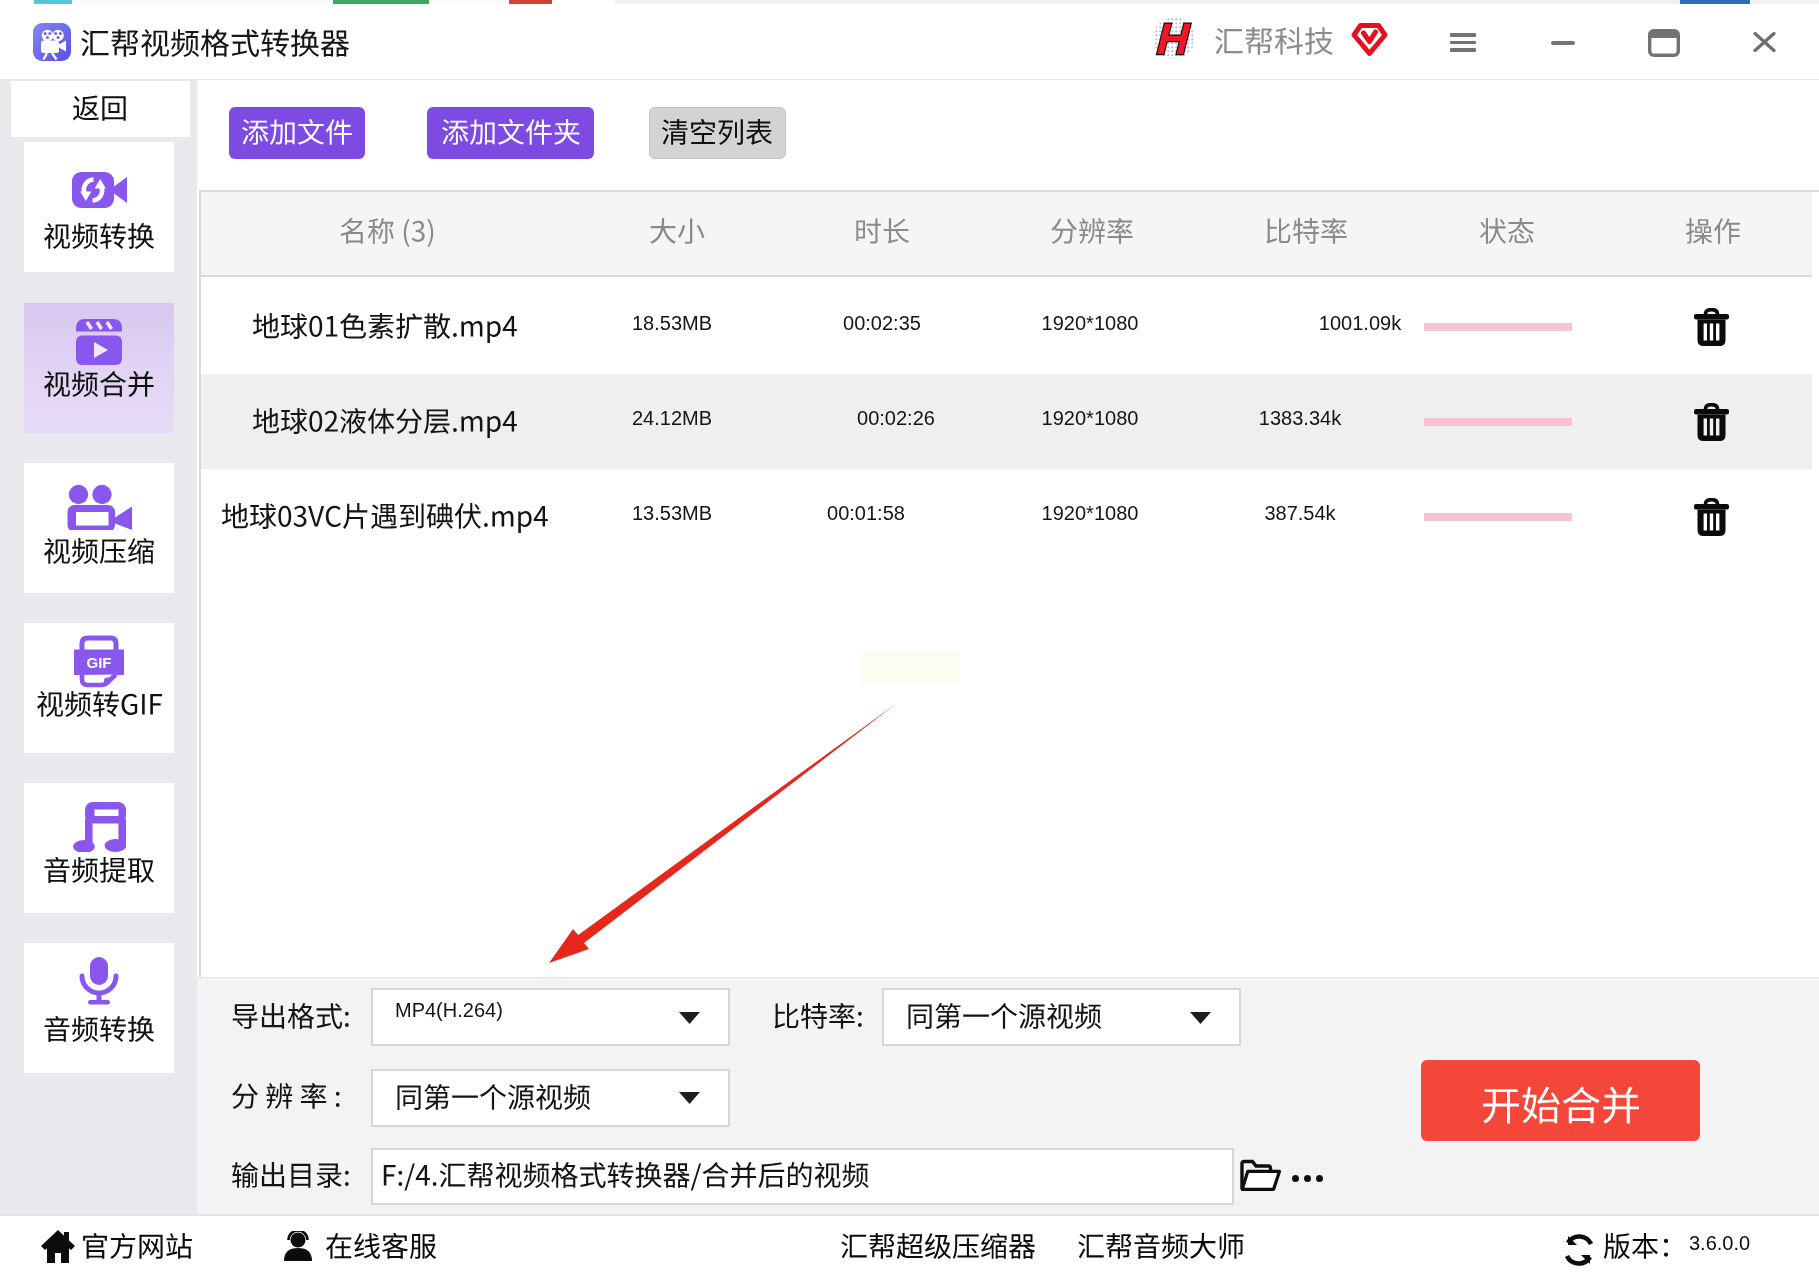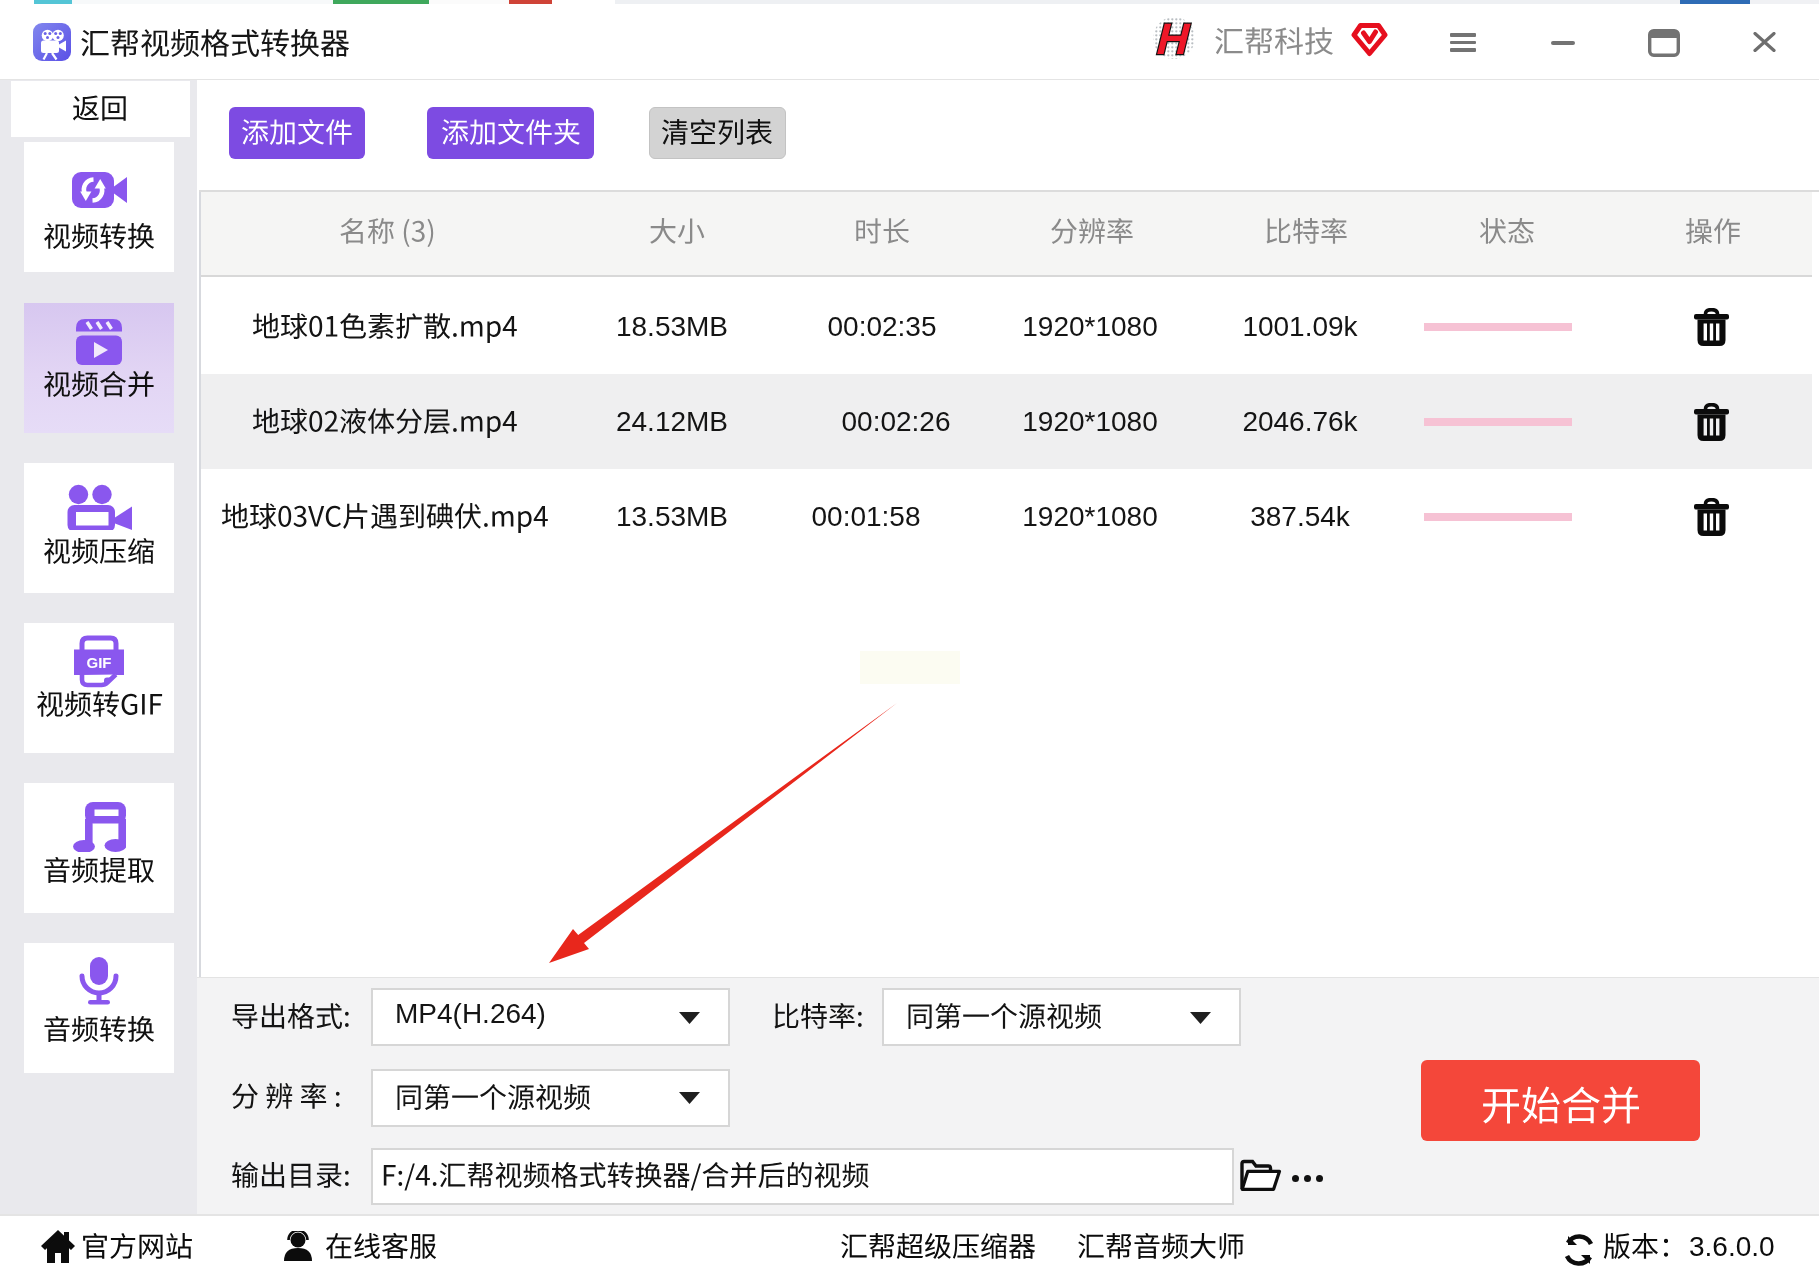--- a/index.html
+++ b/index.html
@@ -1,18 +1,18 @@
 <!DOCTYPE html>
 <html><head><meta charset="utf-8">
 <style>
 *{margin:0;padding:0;box-sizing:border-box}
 html,body{width:1819px;height:1279px;background:#fff;overflow:hidden;position:relative;
  font-family:"Liberation Sans",sans-serif}
 .abs{position:absolute}
-.lat{position:absolute;color:#141414;font-size:28px;line-height:1;white-space:nowrap}
+.lat{position:absolute;color:#141414;font-size:20px;line-height:1;white-space:nowrap}
 .cen{transform:translateX(-50%)}
 </style></head><body>
 
 <div class="abs" style="left:0;top:0;width:1819px;height:4px;background:#fff"></div>
 <div class="abs" style="left:34px;top:0;width:38px;height:4px;background:#54c5d6"></div>
 <div class="abs" style="left:72px;top:0;width:261px;height:4px;background:#f7f9fa"></div>
 <div class="abs" style="left:333px;top:0;width:96px;height:4px;background:#3fa85c"></div>
 <div class="abs" style="left:429px;top:0;width:80px;height:4px;background:#fbfbfb"></div>
 <div class="abs" style="left:509px;top:0;width:43px;height:4px;background:#cf4337"></div>
 <div class="abs" style="left:615px;top:0;width:1065px;height:4px;background:#eef0f3"></div>
@@ -200,38 +200,38 @@
   </svg>
 
 <div class="abs" style="left:201px;top:374px;width:1611px;height:95px;background:#efeff0"></div>
 <svg style="position:absolute;left:252.2px;top:312.4px" width="268" height="36" viewBox="0 0 268 36">
     <path transform="translate(0,24.6)" fill="#141414" d="M12.0 -20.9V-13.2L9.0 -12.0L9.8 -10.1L12.0 -11.1V-2.2C12.0 0.8 12.9 1.6 16.2 1.6C16.9 1.6 22.3 1.6 23.1 1.6C26.0 1.6 26.7 0.4 27.0 -3.5C26.4 -3.6 25.6 -3.9 25.1 -4.3C24.9 -1.1 24.6 -0.3 23.0 -0.3C21.9 -0.3 17.2 -0.3 16.2 -0.3C14.4 -0.3 14.0 -0.6 14.0 -2.2V-11.9L17.8 -13.5V-4.0H19.8V-14.4L23.7 -16.0C23.7 -11.5 23.6 -8.4 23.5 -7.8C23.4 -7.1 23.1 -7.0 22.7 -7.0C22.4 -7.0 21.4 -7.0 20.8 -7.1C21.0 -6.6 21.2 -5.8 21.3 -5.2C22.1 -5.2 23.2 -5.2 23.9 -5.4C24.8 -5.6 25.3 -6.1 25.5 -7.3C25.6 -8.4 25.7 -12.6 25.7 -17.8L25.8 -18.2L24.3 -18.8L23.9 -18.5L23.5 -18.1L19.8 -16.5V-23.5H17.8V-15.7L14.0 -14.1V-20.9ZM0.9 -4.3 1.8 -2.2C4.2 -3.3 7.4 -4.7 10.4 -6.1L9.9 -8.0L6.7 -6.7V-14.8H10.1V-16.8H6.7V-23.2H4.8V-16.8H1.2V-14.8H4.8V-5.8C3.3 -5.2 2.0 -4.7 0.9 -4.3Z M39.0 -14.2C40.2 -12.5 41.5 -10.3 41.9 -8.9L43.7 -9.7C43.2 -11.2 41.9 -13.3 40.6 -14.9ZM48.8 -22.1C50.0 -21.2 51.5 -19.9 52.1 -19.0L53.4 -20.3C52.7 -21.1 51.2 -22.4 50.0 -23.2ZM52.6 -15.1C51.7 -13.5 50.2 -11.4 48.8 -9.8C48.2 -11.5 47.8 -13.4 47.5 -15.7V-16.7H54.8V-18.6H47.5V-23.5H45.4V-18.6H38.6V-16.7H45.4V-9.4C42.5 -6.7 39.4 -4.0 37.5 -2.4L38.8 -0.6C40.7 -2.4 43.1 -4.7 45.4 -7.0V-0.4C45.4 0.1 45.2 0.3 44.8 0.3C44.4 0.3 43.0 0.3 41.3 0.2C41.6 0.8 41.9 1.7 42.1 2.3C44.3 2.3 45.6 2.2 46.3 1.8C47.1 1.5 47.5 0.9 47.5 -0.4V-8.2C48.8 -4.7 50.8 -2.1 54.0 0.2C54.2 -0.3 54.8 -1.0 55.3 -1.4C52.6 -3.2 50.8 -5.3 49.5 -8.1C51.1 -9.6 53.0 -12.1 54.4 -14.1ZM29.0 -2.7 29.4 -0.7C31.9 -1.5 35.3 -2.6 38.4 -3.6L38.1 -5.5L34.6 -4.4V-11.6H37.4V-13.5H34.6V-19.7H37.9V-21.6H29.3V-19.7H32.6V-13.5H29.5V-11.6H32.6V-3.8Z M63.8 0.4C67.7 0.4 70.2 -3.2 70.2 -10.3C70.2 -17.4 67.7 -20.9 63.8 -20.9C59.9 -20.9 57.4 -17.4 57.4 -10.3C57.4 -3.2 59.9 0.4 63.8 0.4ZM63.8 -1.7C61.5 -1.7 59.9 -4.3 59.9 -10.3C59.9 -16.3 61.5 -18.9 63.8 -18.9C66.1 -18.9 67.7 -16.3 67.7 -10.3C67.7 -4.3 66.1 -1.7 63.8 -1.7Z M74.0 0.0H85.3V-2.1H81.1V-20.5H79.2C78.1 -19.9 76.7 -19.4 74.9 -19.1V-17.4H78.6V-2.1H74.0Z M100.4 -13.8V-8.9H93.9V-13.8ZM102.4 -13.8H109.1V-8.9H102.4ZM103.8 -19.2C103.0 -18.0 101.9 -16.7 100.9 -15.8H93.5C94.6 -16.8 95.6 -18.0 96.5 -19.2ZM97.0 -23.6C95.0 -19.8 91.6 -16.4 88.2 -14.3C88.6 -13.9 89.2 -12.8 89.3 -12.3C90.2 -12.9 91.0 -13.6 91.8 -14.3V-2.3C91.8 1.0 93.2 1.8 97.7 1.8C98.7 1.8 107.4 1.8 108.5 1.8C112.7 1.8 113.5 0.5 114.0 -3.9C113.4 -4.0 112.6 -4.3 112.0 -4.6C111.7 -1.0 111.2 -0.2 108.5 -0.2C106.6 -0.2 99.0 -0.2 97.5 -0.2C94.4 -0.2 93.9 -0.6 93.9 -2.2V-6.9H109.1V-5.7H111.2V-15.8H103.5C104.8 -17.1 106.1 -18.7 107.0 -20.2L105.6 -21.2L105.2 -21.1H97.8C98.2 -21.7 98.6 -22.3 98.9 -22.9Z M132.9 -2.4C135.3 -1.2 138.3 0.6 139.7 1.8L141.4 0.5C139.8 -0.7 136.8 -2.4 134.4 -3.6ZM123.3 -3.6C121.6 -2.0 118.9 -0.6 116.4 0.4C116.8 0.8 117.6 1.5 118.0 1.8C120.4 0.8 123.3 -1.0 125.2 -2.8ZM120.5 -8.2C121.0 -8.4 121.8 -8.5 127.4 -8.8C124.9 -7.8 122.6 -6.9 121.7 -6.6C120.0 -6.0 118.7 -5.7 117.8 -5.6C118.0 -5.1 118.3 -4.2 118.3 -3.8C119.1 -4.0 120.2 -4.1 128.5 -4.6V-0.2C128.5 0.1 128.4 0.2 127.9 0.2C127.5 0.3 126.0 0.3 124.2 0.2C124.6 0.8 124.9 1.5 125.0 2.2C127.1 2.2 128.5 2.1 129.4 1.8C130.3 1.5 130.5 0.9 130.5 -0.2V-4.7L137.5 -5.1C138.3 -4.5 138.9 -3.8 139.4 -3.3L141.0 -4.5C139.8 -5.8 137.4 -7.6 135.5 -8.8L133.9 -7.8C134.5 -7.4 135.2 -7.0 135.8 -6.5L124.3 -6.0C128.1 -7.2 132.0 -8.8 135.8 -10.9L134.3 -12.2C133.3 -11.6 132.2 -11.0 131.0 -10.5L124.5 -10.1C126.0 -10.8 127.5 -11.5 128.9 -12.4L128.3 -13.0H141.7V-14.6H130.1V-16.5H138.7V-18.1H130.1V-19.9H140.4V-21.5H130.1V-23.5H128.0V-21.5H118.0V-19.9H128.0V-18.1H119.6V-16.5H128.0V-14.6H116.6V-13.0H126.4C124.6 -11.8 122.6 -10.9 121.9 -10.6C121.1 -10.3 120.5 -10.1 119.9 -10.0C120.1 -9.5 120.4 -8.6 120.5 -8.2Z M148.0 -23.5V-17.9H144.6V-15.9H148.0V-9.7C146.5 -9.3 145.2 -8.9 144.2 -8.7L144.8 -6.5L148.0 -7.6V-0.4C148.0 0.0 147.8 0.1 147.5 0.1C147.1 0.1 146.0 0.1 144.8 0.1C145.1 0.7 145.4 1.6 145.5 2.1C147.2 2.2 148.3 2.1 149.0 1.7C149.7 1.4 150.0 0.8 150.0 -0.4V-8.2L153.1 -9.2L152.9 -11.2L150.0 -10.3V-15.9H153.0V-17.9H150.0V-23.5ZM160.2 -22.7C160.8 -21.7 161.5 -20.3 161.9 -19.3H154.9V-12.3C154.9 -8.2 154.6 -2.7 151.5 1.2C152.0 1.4 152.9 2.0 153.2 2.4C156.5 -1.7 157.0 -7.9 157.0 -12.2V-17.2H169.8V-19.3H163.1L164.0 -19.6C163.6 -20.6 162.8 -22.2 162.0 -23.4Z M181.0 -23.3V-20.1H177.4V-23.3H175.5V-20.1H172.6V-18.4H175.5V-15.0H172.2V-13.2H185.9V-15.0H183.0V-18.4H185.8V-20.1H183.0V-23.3ZM177.4 -18.4H181.0V-15.0H177.4ZM176.1 -6.1H182.3V-4.1H176.1ZM176.1 -7.7V-9.7H182.3V-7.7ZM174.2 -11.3V2.2H176.1V-2.5H182.3V0.0C182.3 0.3 182.2 0.4 181.9 0.4C181.5 0.5 180.4 0.5 179.2 0.4C179.5 0.9 179.8 1.7 179.8 2.2C181.6 2.2 182.7 2.2 183.4 1.9C184.1 1.6 184.3 1.0 184.3 0.1V-11.3ZM189.3 -16.4H194.0C193.5 -12.9 192.8 -9.8 191.7 -7.3C190.5 -9.9 189.7 -12.9 189.2 -16.1ZM188.7 -23.5C188.0 -18.8 186.8 -14.1 184.8 -11.1C185.2 -10.8 185.9 -9.9 186.2 -9.4C186.9 -10.4 187.5 -11.6 188.0 -12.9C188.7 -10.1 189.5 -7.4 190.5 -5.2C189.1 -2.8 187.1 -0.9 184.4 0.5C184.8 0.9 185.4 1.8 185.6 2.3C188.1 0.9 190.1 -0.9 191.6 -3.1C192.9 -0.8 194.6 1.0 196.7 2.3C197.0 1.7 197.7 0.9 198.2 0.5C195.9 -0.7 194.2 -2.6 192.8 -5.0C194.5 -8.1 195.4 -11.8 196.1 -16.4H198.0V-18.3H189.8C190.2 -19.9 190.5 -21.5 190.8 -23.2Z M203.0 0.4C204.0 0.4 204.8 -0.4 204.8 -1.6C204.8 -2.7 204.0 -3.5 203.0 -3.5C201.9 -3.5 201.1 -2.7 201.1 -1.6C201.1 -0.4 201.9 0.4 203.0 0.4Z M209.4 0.0H212.0V-11.0C213.4 -12.6 214.7 -13.4 215.8 -13.4C217.8 -13.4 218.7 -12.2 218.7 -9.3V0.0H221.2V-11.0C222.6 -12.6 223.9 -13.4 225.0 -13.4C227.0 -13.4 227.9 -12.2 227.9 -9.3V0.0H230.4V-9.6C230.4 -13.5 228.9 -15.6 225.8 -15.6C223.9 -15.6 222.4 -14.4 220.8 -12.7C220.2 -14.5 218.9 -15.6 216.6 -15.6C214.8 -15.6 213.2 -14.4 211.8 -13.0H211.8L211.5 -15.2H209.4Z M235.4 6.4H237.9V1.3L237.9 -1.4C239.2 -0.3 240.7 0.4 242.1 0.4C245.5 0.4 248.7 -2.6 248.7 -7.8C248.7 -12.5 246.5 -15.6 242.6 -15.6C240.9 -15.6 239.1 -14.6 237.8 -13.4H237.7L237.5 -15.2H235.4ZM241.6 -1.8C240.6 -1.8 239.3 -2.2 237.9 -3.4V-11.4C239.4 -12.7 240.7 -13.4 242.0 -13.4C244.9 -13.4 246.0 -11.2 246.0 -7.8C246.0 -4.1 244.2 -1.8 241.6 -1.8Z M259.7 0.0H262.1V-5.7H264.8V-7.7H262.1V-20.5H259.3L250.7 -7.3V-5.7H259.7ZM259.7 -7.7H253.4L258.0 -14.7C258.6 -15.7 259.2 -16.7 259.7 -17.7H259.8C259.8 -16.7 259.7 -15.0 259.7 -14.0Z"></path>
   </svg>
 
 <div class="lat cen" style="left:672px;top:313px">18.53MB</div>
 <div class="lat cen" style="left:882px;top:313px">00:02:35</div>
 <div class="lat cen" style="left:1090px;top:313px">1920*1080</div>
-<div class="lat cen" style="left:1300px;top:313px">1001.09k</div>
+<div class="lat cen" style="left:1360px;top:313px">1001.09k</div>
 <div class="abs" style="left:1424px;top:323px;width:148px;height:8px;background:#f6c2d4"></div>
 <svg class="abs" style="left:1694px;top:308px" width="35" height="39" viewBox="0 0 35 39">
 <path d="M11.5 6 Q11.5 1.6 17.5 1.6 Q23.5 1.6 23.5 6" fill="none" stroke="#0b0b0b" stroke-width="3.6"></path>
 <rect x="0" y="6" width="35" height="5.6" rx="2" fill="#0b0b0b"></rect>
 <path d="M3.5 11.6 H31.5 V32 Q31.5 38 25.5 38 H9.5 Q3.5 38 3.5 32 Z" fill="#0b0b0b"></path>
 <rect x="9.6" y="15.5" width="3.4" height="17" fill="#fff"></rect>
 <rect x="15.8" y="15.5" width="3.4" height="17" fill="#fff"></rect>
 <rect x="22" y="15.5" width="3.4" height="17" fill="#fff"></rect>
 </svg>
 <svg style="position:absolute;left:252.2px;top:407.4px" width="268" height="36" viewBox="0 0 268 36">
     <path transform="translate(0,24.6)" fill="#141414" d="M12.0 -20.9V-13.2L9.0 -12.0L9.8 -10.1L12.0 -11.1V-2.2C12.0 0.8 12.9 1.6 16.2 1.6C16.9 1.6 22.3 1.6 23.1 1.6C26.0 1.6 26.7 0.4 27.0 -3.5C26.4 -3.6 25.6 -3.9 25.1 -4.3C24.9 -1.1 24.6 -0.3 23.0 -0.3C21.9 -0.3 17.2 -0.3 16.2 -0.3C14.4 -0.3 14.0 -0.6 14.0 -2.2V-11.9L17.8 -13.5V-4.0H19.8V-14.4L23.7 -16.0C23.7 -11.5 23.6 -8.4 23.5 -7.8C23.4 -7.1 23.1 -7.0 22.7 -7.0C22.4 -7.0 21.4 -7.0 20.8 -7.1C21.0 -6.6 21.2 -5.8 21.3 -5.2C22.1 -5.2 23.2 -5.2 23.9 -5.4C24.8 -5.6 25.3 -6.1 25.5 -7.3C25.6 -8.4 25.7 -12.6 25.7 -17.8L25.8 -18.2L24.3 -18.8L23.9 -18.5L23.5 -18.1L19.8 -16.5V-23.5H17.8V-15.7L14.0 -14.1V-20.9ZM0.9 -4.3 1.8 -2.2C4.2 -3.3 7.4 -4.7 10.4 -6.1L9.9 -8.0L6.7 -6.7V-14.8H10.1V-16.8H6.7V-23.2H4.8V-16.8H1.2V-14.8H4.8V-5.8C3.3 -5.2 2.0 -4.7 0.9 -4.3Z M39.0 -14.2C40.2 -12.5 41.5 -10.3 41.9 -8.9L43.7 -9.7C43.2 -11.2 41.9 -13.3 40.6 -14.9ZM48.8 -22.1C50.0 -21.2 51.5 -19.9 52.1 -19.0L53.4 -20.3C52.7 -21.1 51.2 -22.4 50.0 -23.2ZM52.6 -15.1C51.7 -13.5 50.2 -11.4 48.8 -9.8C48.2 -11.5 47.8 -13.4 47.5 -15.7V-16.7H54.8V-18.6H47.5V-23.5H45.4V-18.6H38.6V-16.7H45.4V-9.4C42.5 -6.7 39.4 -4.0 37.5 -2.4L38.8 -0.6C40.7 -2.4 43.1 -4.7 45.4 -7.0V-0.4C45.4 0.1 45.2 0.3 44.8 0.3C44.4 0.3 43.0 0.3 41.3 0.2C41.6 0.8 41.9 1.7 42.1 2.3C44.3 2.3 45.6 2.2 46.3 1.8C47.1 1.5 47.5 0.9 47.5 -0.4V-8.2C48.8 -4.7 50.8 -2.1 54.0 0.2C54.2 -0.3 54.8 -1.0 55.3 -1.4C52.6 -3.2 50.8 -5.3 49.5 -8.1C51.1 -9.6 53.0 -12.1 54.4 -14.1ZM29.0 -2.7 29.4 -0.7C31.9 -1.5 35.3 -2.6 38.4 -3.6L38.1 -5.5L34.6 -4.4V-11.6H37.4V-13.5H34.6V-19.7H37.9V-21.6H29.3V-19.7H32.6V-13.5H29.5V-11.6H32.6V-3.8Z M63.8 0.4C67.7 0.4 70.2 -3.2 70.2 -10.3C70.2 -17.4 67.7 -20.9 63.8 -20.9C59.9 -20.9 57.4 -17.4 57.4 -10.3C57.4 -3.2 59.9 0.4 63.8 0.4ZM63.8 -1.7C61.5 -1.7 59.9 -4.3 59.9 -10.3C59.9 -16.3 61.5 -18.9 63.8 -18.9C66.1 -18.9 67.7 -16.3 67.7 -10.3C67.7 -4.3 66.1 -1.7 63.8 -1.7Z M72.8 0.0H85.7V-2.2H80.0C79.0 -2.2 77.7 -2.1 76.6 -2.0C81.5 -6.6 84.7 -10.8 84.7 -14.9C84.7 -18.5 82.4 -20.9 78.7 -20.9C76.1 -20.9 74.3 -19.7 72.7 -17.9L74.1 -16.4C75.3 -17.8 76.7 -18.8 78.4 -18.8C80.9 -18.8 82.2 -17.1 82.2 -14.8C82.2 -11.2 79.2 -7.1 72.8 -1.5Z M105.1 -11.2C106.0 -10.2 107.2 -8.9 107.6 -8.0L108.8 -9.0C108.3 -9.9 107.2 -11.2 106.2 -12.0ZM89.6 -21.5C91.0 -20.4 92.8 -18.7 93.5 -17.6L95.0 -19.0C94.1 -20.0 92.4 -21.6 91.0 -22.7ZM88.3 -13.9C89.7 -12.9 91.5 -11.4 92.4 -10.4L93.7 -11.8C92.8 -12.8 91.0 -14.2 89.6 -15.2ZM88.8 0.3 90.7 1.4C91.8 -1.1 93.1 -4.5 94.1 -7.3L92.5 -8.5C91.4 -5.4 89.9 -1.8 88.8 0.3ZM102.8 -23.0C103.2 -22.3 103.6 -21.3 104.0 -20.4H95.4V-18.4H113.9V-20.4H106.2C105.8 -21.4 105.3 -22.7 104.7 -23.6ZM104.8 -12.9H110.7C110.0 -9.8 108.7 -7.2 107.0 -5.1C105.7 -6.9 104.6 -9.0 103.8 -11.2C104.2 -11.8 104.5 -12.3 104.8 -12.9ZM104.8 -18.0C103.8 -14.8 101.8 -10.8 99.3 -8.3C99.7 -8.0 100.4 -7.4 100.7 -7.0C101.4 -7.7 102.1 -8.5 102.7 -9.4C103.5 -7.3 104.6 -5.3 105.8 -3.6C104.0 -1.7 101.9 -0.3 99.7 0.7C100.1 1.0 100.7 1.8 100.9 2.2C103.2 1.2 105.3 -0.2 107.1 -2.1C108.7 -0.3 110.6 1.1 112.7 2.2C113.0 1.7 113.7 0.9 114.1 0.5C111.9 -0.4 110.0 -1.8 108.3 -3.6C110.5 -6.3 112.1 -9.8 113.0 -14.3L111.7 -14.7L111.4 -14.6H105.6C106.0 -15.6 106.4 -16.6 106.7 -17.5ZM99.1 -18.1C98.1 -15.0 96.1 -11.3 93.8 -8.8C94.2 -8.5 94.9 -7.9 95.2 -7.5C95.9 -8.3 96.6 -9.2 97.3 -10.1V2.2H99.1V-13.2C99.9 -14.7 100.5 -16.1 101.1 -17.5Z M122.1 -23.4C120.7 -19.2 118.4 -15.0 115.9 -12.2C116.3 -11.8 117.0 -10.6 117.2 -10.2C118.0 -11.1 118.8 -12.2 119.6 -13.4V2.2H121.6V-16.9C122.5 -18.8 123.4 -20.9 124.1 -22.8ZM126.7 -4.9V-3.0H131.3V2.1H133.4V-3.0H137.9V-4.9H133.4V-14.6C135.1 -9.7 137.8 -5.0 140.7 -2.4C141.1 -2.9 141.8 -3.6 142.3 -4.0C139.3 -6.4 136.4 -11.1 134.7 -15.8H141.8V-17.9H133.4V-23.4H131.3V-17.9H123.4V-15.8H130.1C128.4 -11.1 125.4 -6.3 122.3 -3.9C122.8 -3.5 123.5 -2.8 123.8 -2.3C126.8 -5.0 129.6 -9.6 131.3 -14.5V-4.9Z M161.9 -23.0 160.0 -22.2C162.0 -18.1 165.3 -13.5 168.3 -11.0C168.7 -11.6 169.5 -12.3 170.0 -12.8C167.1 -15.0 163.7 -19.2 161.9 -23.0ZM152.2 -23.0C150.5 -18.7 147.7 -14.8 144.3 -12.4C144.8 -12.0 145.7 -11.2 146.1 -10.8C146.9 -11.4 147.6 -12.0 148.3 -12.8V-10.9H153.7C153.1 -6.1 151.5 -1.7 144.9 0.5C145.4 1.0 145.9 1.8 146.2 2.3C153.3 -0.3 155.2 -5.3 155.9 -10.9H163.5C163.2 -3.9 162.8 -1.1 162.1 -0.4C161.8 -0.1 161.5 -0.1 160.9 -0.1C160.3 -0.1 158.5 -0.1 156.7 -0.2C157.1 0.4 157.4 1.3 157.4 1.9C159.2 2.0 160.9 2.0 161.8 1.9C162.8 1.8 163.4 1.7 164.0 1.0C165.0 -0.1 165.4 -3.3 165.8 -11.9C165.8 -12.2 165.8 -12.9 165.8 -12.9H148.5C150.8 -15.5 152.9 -18.8 154.4 -22.3Z M179.6 -12.8V-10.9H195.5V-12.8ZM176.9 -20.4H193.8V-17.0H176.9ZM174.8 -22.2V-14.0C174.8 -9.5 174.6 -3.3 171.9 1.1C172.5 1.3 173.4 1.8 173.8 2.2C176.5 -2.4 176.9 -9.3 176.9 -14.0V-15.2H195.9V-22.2ZM179.1 1.8C180.0 1.5 181.4 1.3 193.6 0.5C194.0 1.3 194.4 2.0 194.7 2.5L196.6 1.5C195.6 -0.2 193.6 -3.1 192.1 -5.3L190.3 -4.5C191.0 -3.5 191.8 -2.3 192.5 -1.1L181.7 -0.5C183.2 -2.1 184.7 -4.1 186.0 -6.1H197.5V-8.0H177.8V-6.1H183.3C182.1 -4.0 180.5 -2.0 180.0 -1.5C179.4 -0.8 178.9 -0.3 178.4 -0.2C178.6 0.4 179.0 1.4 179.1 1.8Z M203.0 0.4C204.0 0.4 204.8 -0.4 204.8 -1.6C204.8 -2.7 204.0 -3.5 203.0 -3.5C201.9 -3.5 201.1 -2.7 201.1 -1.6C201.1 -0.4 201.9 0.4 203.0 0.4Z M209.4 0.0H212.0V-11.0C213.4 -12.6 214.7 -13.4 215.8 -13.4C217.8 -13.4 218.7 -12.2 218.7 -9.3V0.0H221.2V-11.0C222.6 -12.6 223.9 -13.4 225.0 -13.4C227.0 -13.4 227.9 -12.2 227.9 -9.3V0.0H230.4V-9.6C230.4 -13.5 228.9 -15.6 225.8 -15.6C223.9 -15.6 222.4 -14.4 220.8 -12.7C220.2 -14.5 218.9 -15.6 216.6 -15.6C214.8 -15.6 213.2 -14.4 211.8 -13.0H211.8L211.5 -15.2H209.4Z M235.4 6.4H237.9V1.3L237.9 -1.4C239.2 -0.3 240.7 0.4 242.1 0.4C245.5 0.4 248.7 -2.6 248.7 -7.8C248.7 -12.5 246.5 -15.6 242.6 -15.6C240.9 -15.6 239.1 -14.6 237.8 -13.4H237.7L237.5 -15.2H235.4ZM241.6 -1.8C240.6 -1.8 239.3 -2.2 237.9 -3.4V-11.4C239.4 -12.7 240.7 -13.4 242.0 -13.4C244.9 -13.4 246.0 -11.2 246.0 -7.8C246.0 -4.1 244.2 -1.8 241.6 -1.8Z M259.7 0.0H262.1V-5.7H264.8V-7.7H262.1V-20.5H259.3L250.7 -7.3V-5.7H259.7ZM259.7 -7.7H253.4L258.0 -14.7C258.6 -15.7 259.2 -16.7 259.7 -17.7H259.8C259.8 -16.7 259.7 -15.0 259.7 -14.0Z"></path>
   </svg>
 
 <div class="lat cen" style="left:672px;top:408px">24.12MB</div>
 <div class="lat cen" style="left:896px;top:408px">00:02:26</div>
 <div class="lat cen" style="left:1090px;top:408px">1920*1080</div>
-<div class="lat cen" style="left:1300px;top:408px">2046.76k</div>
+<div class="lat cen" style="left:1300px;top:408px">1383.34k</div>
 <div class="abs" style="left:1424px;top:418px;width:148px;height:8px;background:#f6c2d4"></div>
 <svg class="abs" style="left:1694px;top:403px" width="35" height="39" viewBox="0 0 35 39">
 <path d="M11.5 6 Q11.5 1.6 17.5 1.6 Q23.5 1.6 23.5 6" fill="none" stroke="#0b0b0b" stroke-width="3.6"></path>
 <rect x="0" y="6" width="35" height="5.6" rx="2" fill="#0b0b0b"></rect>
 <path d="M3.5 11.6 H31.5 V32 Q31.5 38 25.5 38 H9.5 Q3.5 38 3.5 32 Z" fill="#0b0b0b"></path>
 <rect x="9.6" y="15.5" width="3.4" height="17" fill="#efeff0"></rect>
 <rect x="15.8" y="15.5" width="3.4" height="17" fill="#efeff0"></rect>
 <rect x="22" y="15.5" width="3.4" height="17" fill="#efeff0"></rect>
 </svg>
 <svg style="position:absolute;left:221.2px;top:502.4px" width="330" height="36" viewBox="0 0 330 36">

